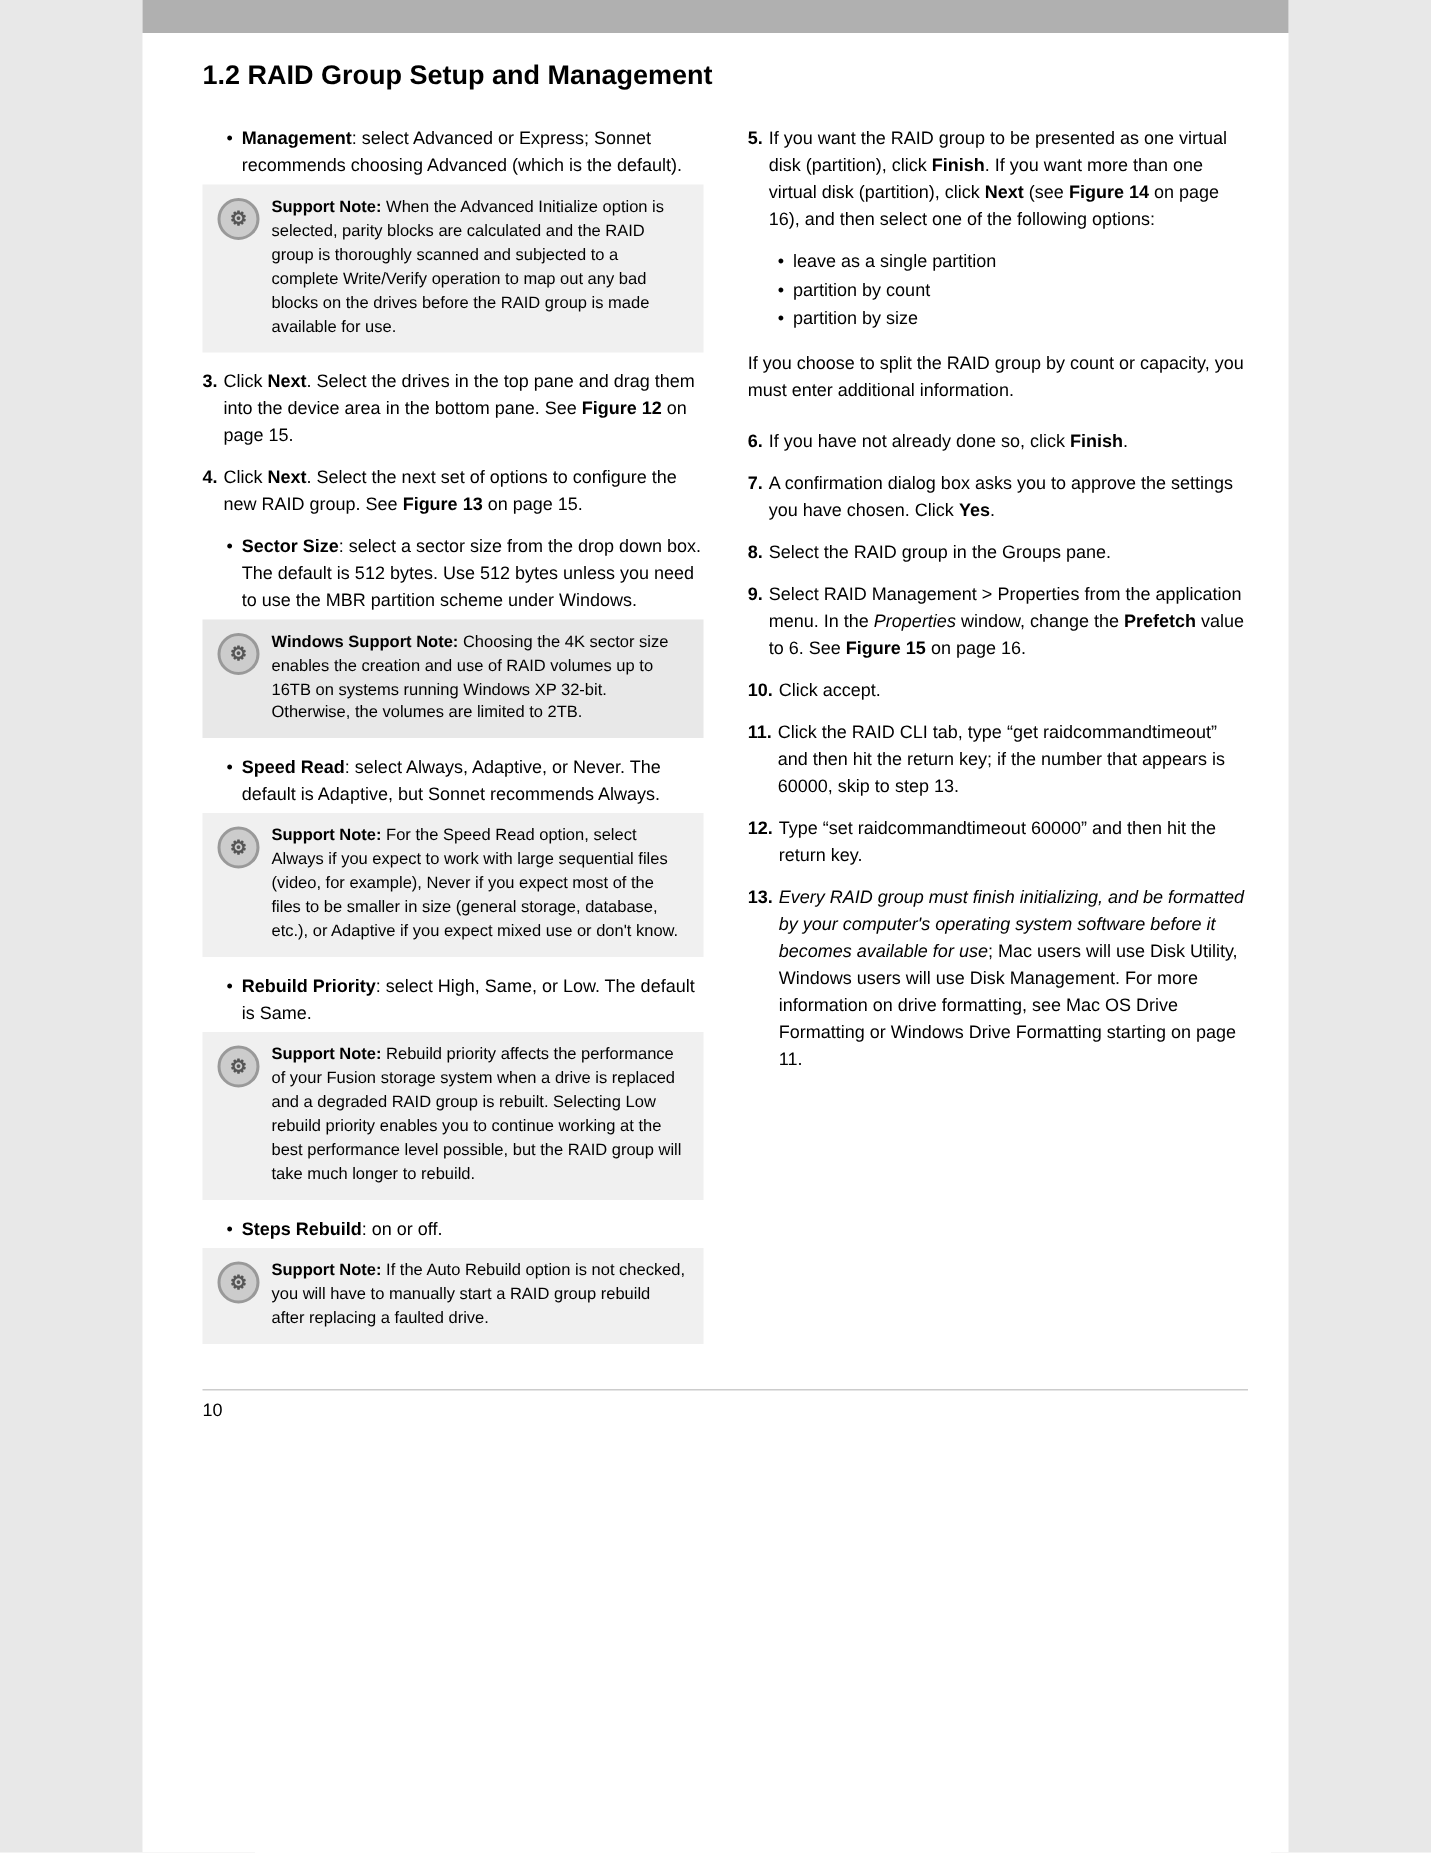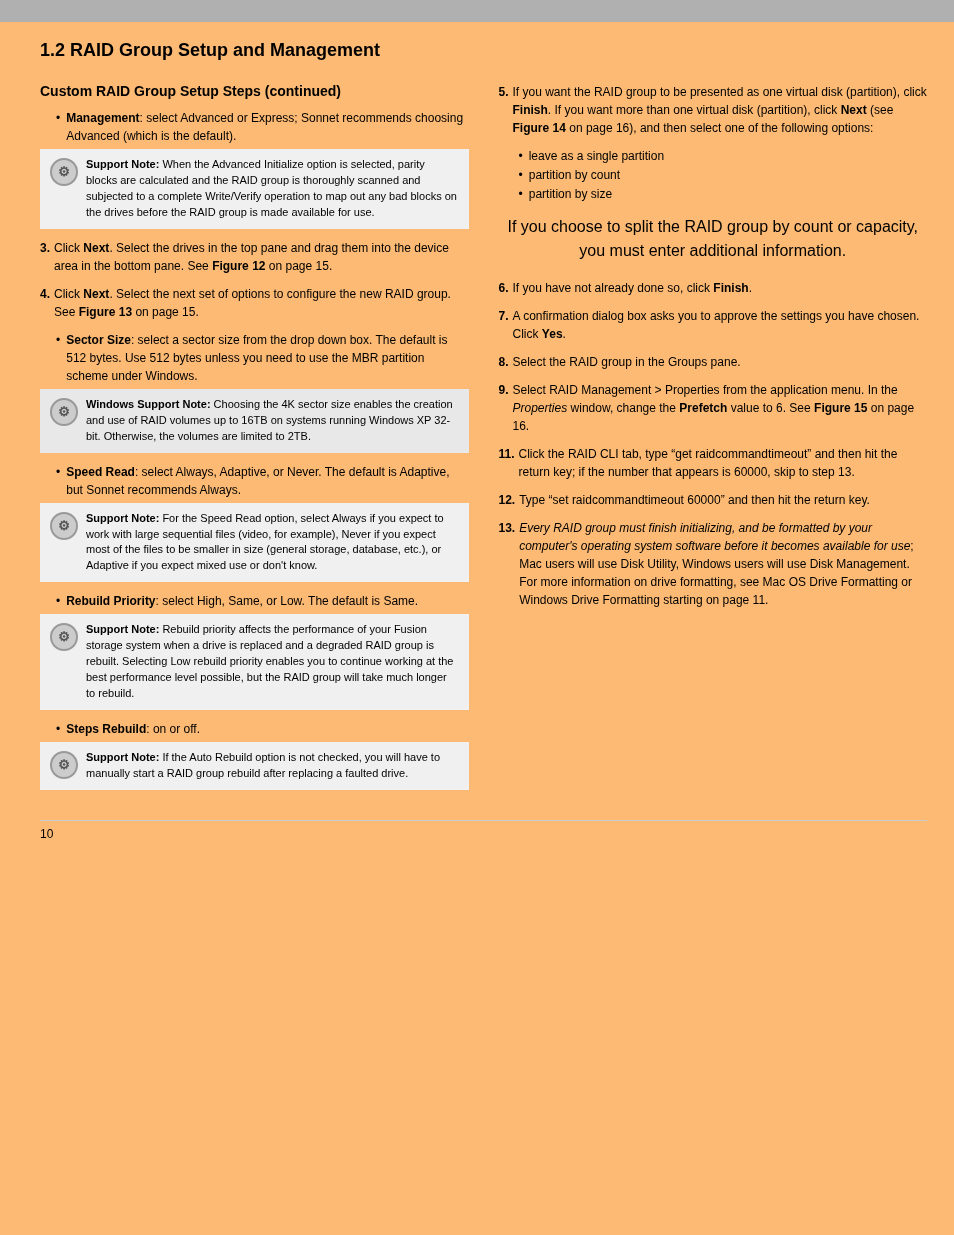--- a/index.html
+++ b/index.html
@@ -3,23 +3,23 @@
   <meta charset="utf-8">
   <style>
     * { margin: 0; padding: 0; box-sizing: border-box; }
     body {
       background: #e8e8e8;
       font-family: Georgia, 'Times New Roman', serif;
       font-size: 13px;
       color: #000;
     }
     .page {
-      width: 954px;
+      width: 764px;
       min-height: 1235px;
-      background: #fdba74;
+      background: #ffffff;
       margin: 0 auto;
       padding: 30px 27px 40px 40px;
       position: relative;
     }
     .top-bar {
       height: 22px;
       background: #b0b0b0;
       position: absolute;
       top: 0; left: 0; right: 0;
     }
@@ -44,24 +44,23 @@
       margin-top: 6px;
     }
     .subsection-title {
       font-family: Arial, Helvetica, sans-serif;
       font-size: 14px;
       font-weight: bold;
       margin-bottom: 10px;
     }
     .body-text {
       font-family: Arial, Helvetica, sans-serif;
-      font-size: 16px;
+      font-size: 12px;
       line-height: 1.5;
       margin-bottom: 10px;
-      text-align: center;
     }
     .bullet-item {
       font-family: Arial, Helvetica, sans-serif;
       font-size: 12px;
       line-height: 1.5;
       margin-left: 16px;
       margin-bottom: 4px;
       display: flex;
       gap: 6px;
     }
@@ -154,21 +153,20 @@
 <div class="page">
   <div class="top-bar"></div>
 
   <div style="margin-top: 10px;">
     <h1 class="section-title">1.2 RAID Group Setup and Management</h1>
 
     <div class="content">
 
       <div class="left-col">
 
-        <h2 class="subsection-title">Custom RAID Group Setup Steps (continued)</h2>
 
         <div class="bullet-item">
           <span class="bullet">•</span>
           <span><b>Management</b><span>: select Advanced or Express; Sonnet recommends choosing Advanced (which is the default).</span></span>
         </div>
 
         <div class="support-box">
           <div class="support-icon">⚙</div>
           <div class="support-text">
             <b>Support Note:</b><span> When the Advanced Initialize option is selected, parity blocks are calculated and the RAID group is thoroughly scanned and subjected to a complete Write/Verify operation to map out any bad blocks on the drives before the RAID group is made available for use.</span>
@@ -273,20 +271,24 @@
         <div class="numbered-item">
           <span class="num-label">8.</span>
           <span class="step-text">Select the RAID group in the Groups pane.</span>
         </div>
 
         <div class="numbered-item">
           <span class="num-label">9.</span>
           <span class="step-text">Select RAID Management &gt; Properties from the application menu. In the <i>Properties</i> window, change the <b>Prefetch</b> value to 6. See <b>Figure 15</b> on page 16.</span>
         </div>
 
+        <div class="numbered-item">
+          <span class="num-label">10.</span>
+          <span class="step-text">Click accept.</span>
+        </div>
 
         <div class="numbered-item">
           <span class="num-label">11.</span>
           <span class="step-text">Click the RAID CLI tab, type “get raidcommandtimeout” and then hit the return key; if the number that appears is 60000, skip to step 13.</span>
         </div>
 
         <div class="numbered-item">
           <span class="num-label">12.</span>
           <span class="step-text">Type “set raidcommandtimeout 60000” and then hit the return key.</span>
         </div>

